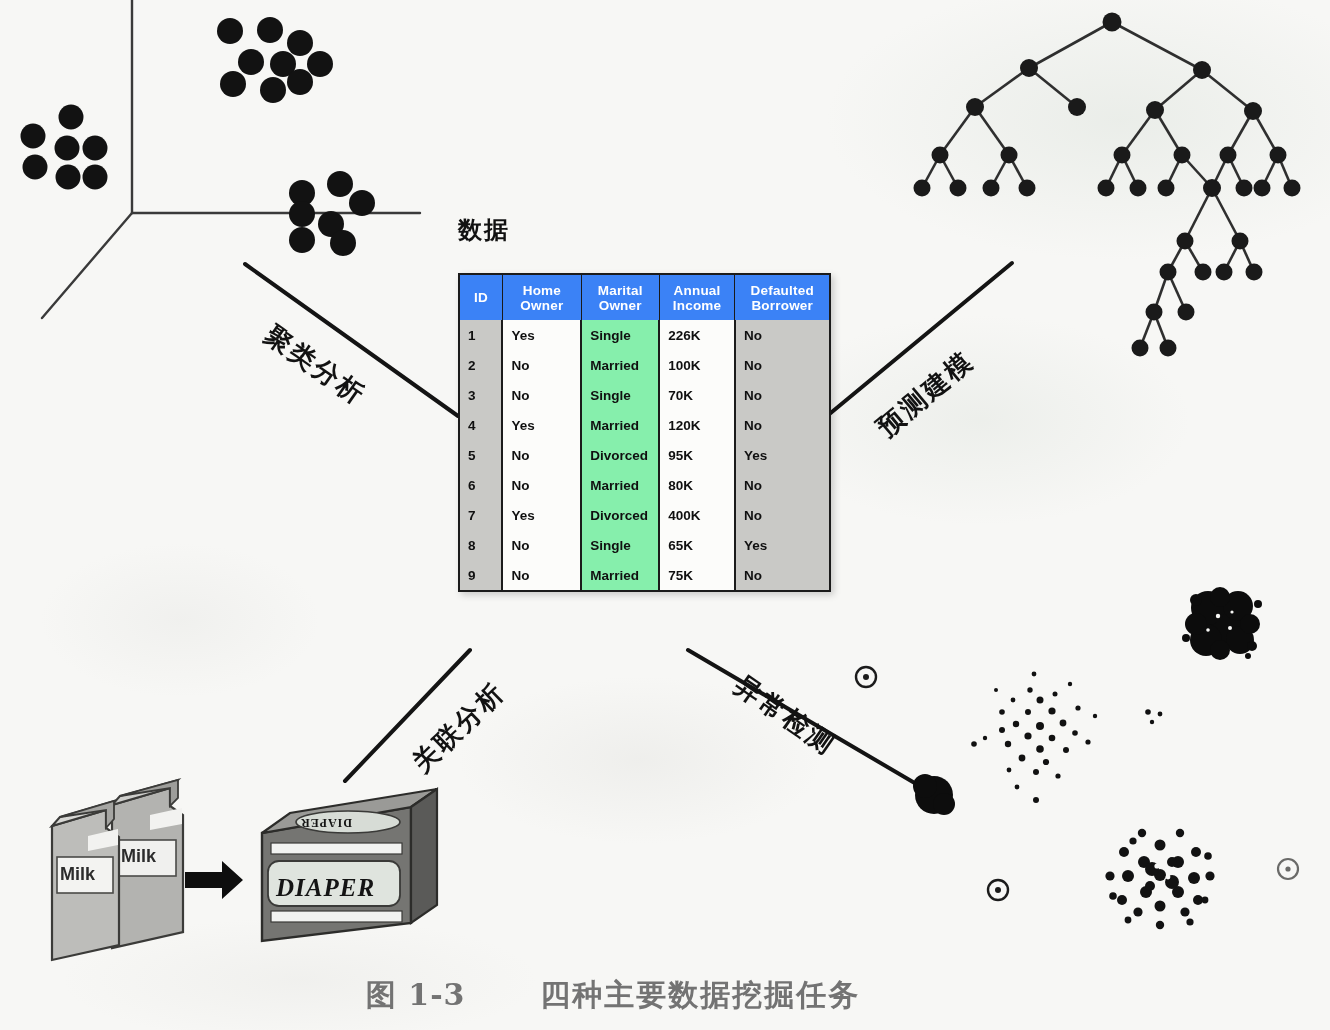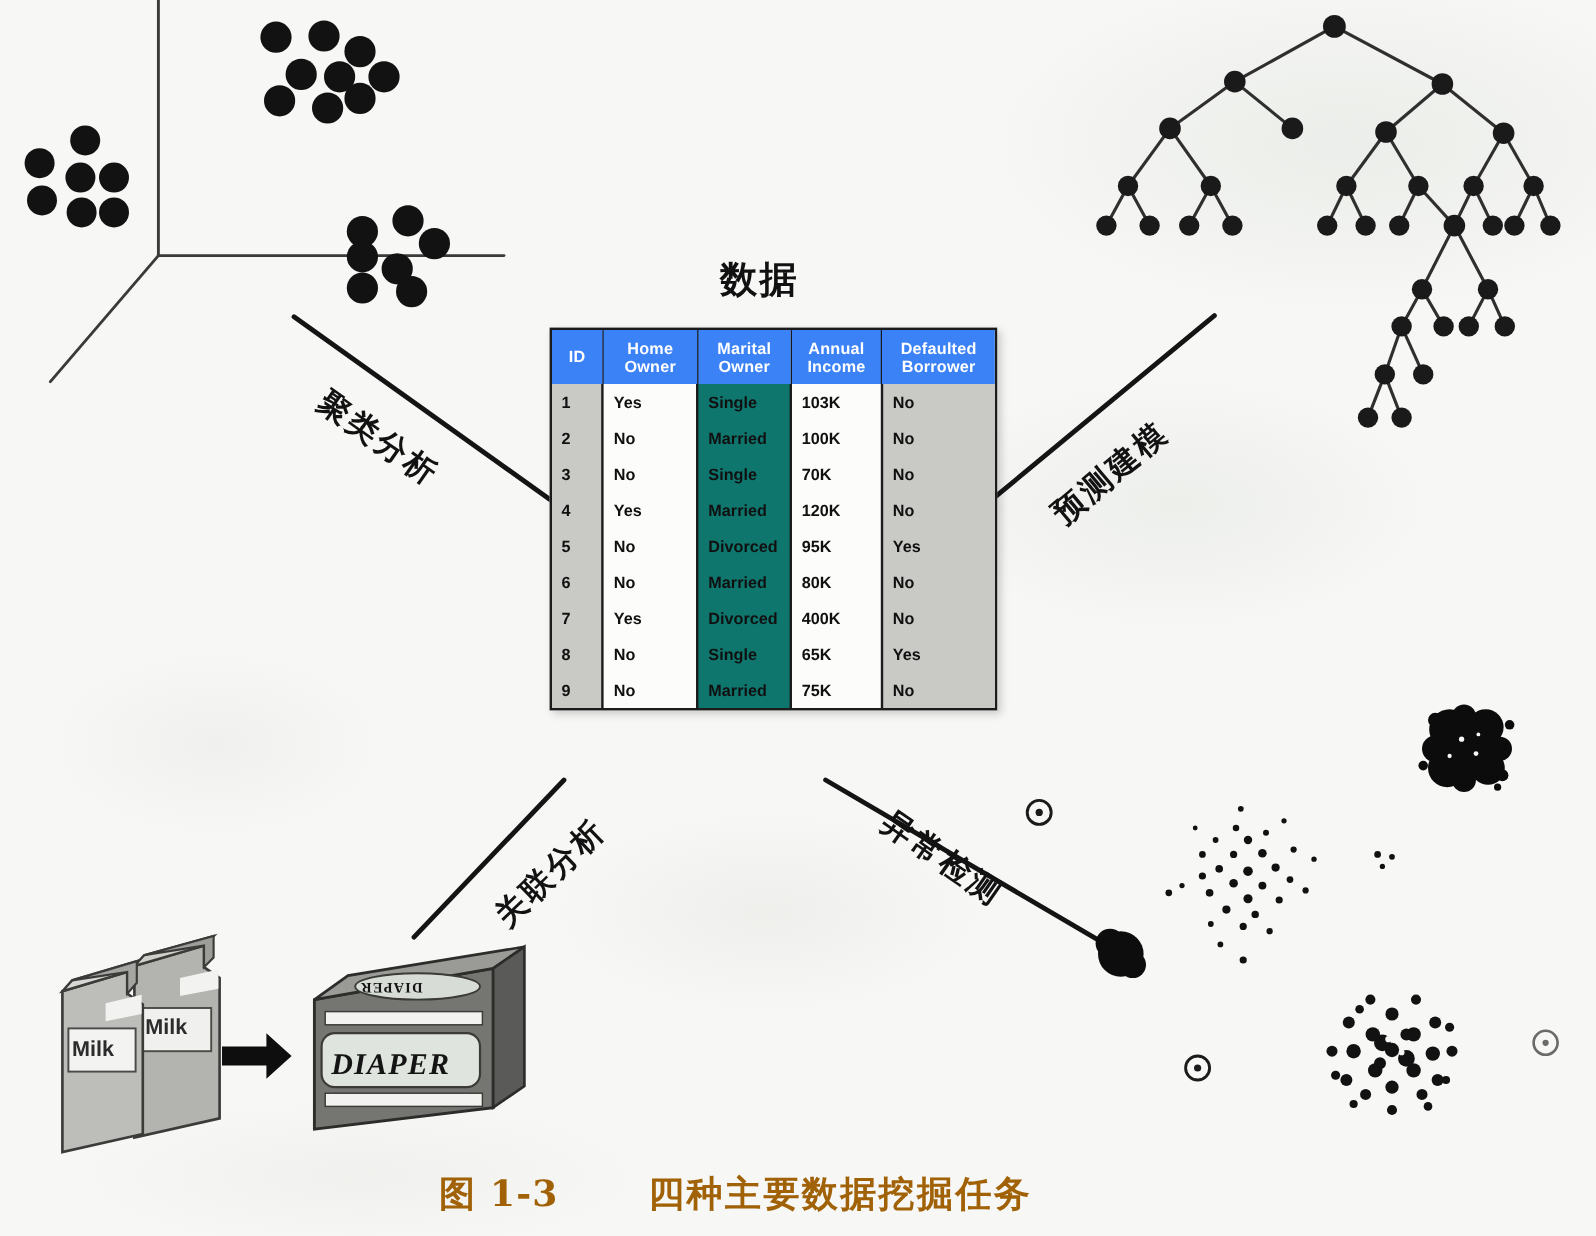--- a/index.html
+++ b/index.html
@@ -16,22 +16,22 @@
       radial-gradient(ellipse 300px 150px at 980px 420px, rgba(200,210,200,.22), rgba(0,0,0,0) 70%),
       radial-gradient(ellipse 260px 120px at 640px 760px, rgba(200,200,195,.18), rgba(0,0,0,0) 70%),
       radial-gradient(ellipse 200px 110px at 180px 620px, rgba(198,200,196,.14), rgba(0,0,0,0) 70%),
       radial-gradient(ellipse 340px 90px at 300px 980px, rgba(205,205,200,.16), rgba(0,0,0,0) 70%);
   }
   .stage{position:absolute;inset:0;}
   svg.layer{position:absolute;left:0;top:0;width:1330px;height:1030px;overflow:visible;}
 
   
   #data-title{
-    position:absolute;left:448px;top:218px;width:370px;
-    text-align:center;font-size:31px;line-height:1;color:#111;
+    position:absolute;left:458px;top:218px;width:370px;
+    text-align:left;font-size:24px;line-height:1;color:#111;
     font-family:"DejaVu Sans","Liberation Sans",sans-serif;font-weight:600;
     letter-spacing:2px;
   }
   #data-table-wrap{
     position:absolute;left:458px;top:273px;width:369px;
     border:2px solid #1b1b1b;
     box-shadow:3px 3px 7px rgba(0,0,0,.18);
     background:#fbfbf9;
   }
   table#data-table{border-collapse:collapse;width:100%;table-layout:fixed;}
@@ -50,21 +50,21 @@
     border-right:2px solid #1b1b1b;padding-left:8px;text-align:left;
   }
   table#data-table tbody td:last-child{border-right:none;}
   .col-id   {width:42px;}
   .col-home {width:78px;}
   .col-mar  {width:77px;}
   .col-inc  {width:75px;}
   .col-def  {width:93px;}
   tbody td.c0{background:#c9c9c6;padding-left:9px;}
   tbody td.c1{background:#fcfcfa;}
-  tbody td.c2{background:#0f766e;}
+  tbody td.c2{background:#86efac;}
   tbody td.c3{background:#fcfcfa;}
   tbody td.c4{background:#c9c9c6;}
 
   
   .branch-label{
     position:absolute;color:#121212;font-weight:700;
     font-family:"DejaVu Sans","Liberation Sans",sans-serif;
     font-size:26px;white-space:nowrap;letter-spacing:3px;
   }
   #label-cluster   {left:278px;top:318px;transform:rotate(35deg);transform-origin:0 0;}
@@ -82,21 +82,21 @@
     transform:rotate(180deg);font-style:normal;}
   #milk-text-a{left:60px;top:864px;font-size:18px;font-style:normal;
     font-family:"Liberation Sans",sans-serif;color:#2c2c2c;}
   #milk-text-b{left:121px;top:846px;font-size:18px;font-style:normal;
     font-family:"Liberation Sans",sans-serif;color:#2c2c2c;}
 
   
   #figure-caption{
     position:absolute;left:0;top:975px;width:1226px;text-align:center;
     font-family:"DejaVu Serif","Liberation Serif",serif;
-    font-weight:bold;font-size:30px;color:#a16207;letter-spacing:2px;
+    font-weight:bold;font-size:30px;color:#737373;letter-spacing:2px;
   }
   #figure-caption .capnum{letter-spacing:1px;}
 </style>
 </head>
 <body>
 
 <div id="paper-grain"></div>
 
 <div class="stage">
 
@@ -416,21 +416,21 @@
             <span>Defaulted</span><br>
             <span>Borrower</span>
           </th>
         </tr>
       </thead>
       <tbody id="data-table-body">
           <tr>
             <td class="c0">1</td>
             <td class="c1">Yes</td>
             <td class="c2">Single</td>
-            <td class="c3">103K</td>
+            <td class="c3">226K</td>
             <td class="c4">No</td>
           </tr>
           <tr>
             <td class="c0">2</td>
             <td class="c1">No</td>
             <td class="c2">Married</td>
             <td class="c3">100K</td>
             <td class="c4">No</td>
           </tr>
           <tr>

